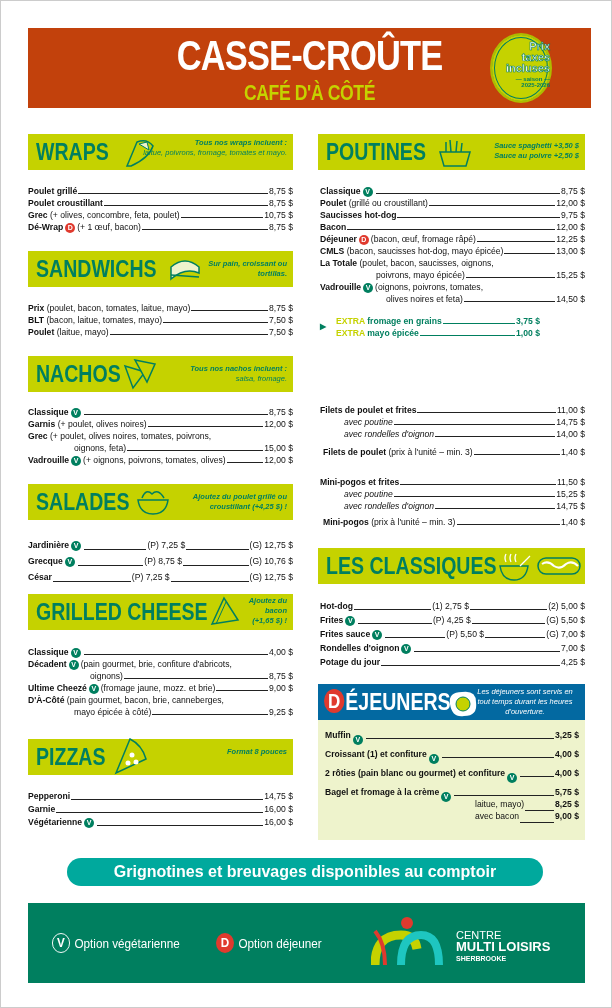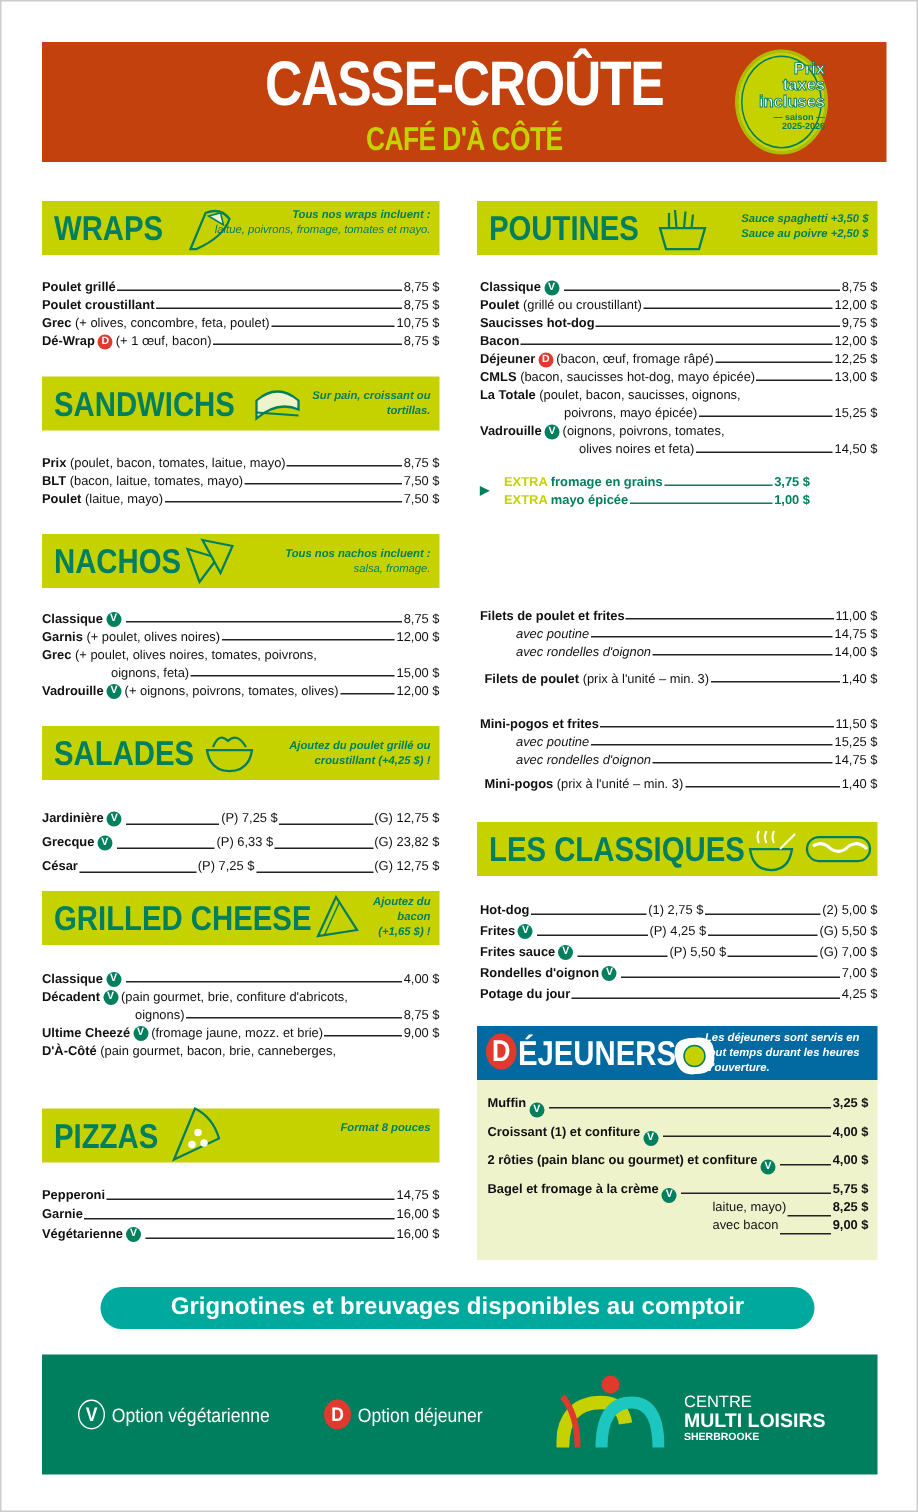--- a/index.html
+++ b/index.html
@@ -23,21 +23,21 @@
 .row .dots{flex:1;border-bottom:1px solid #222;margin:0 1px 3px 1px;min-width:4px}
 .row .p{font-weight:normal}
 .ind{padding-left:46px}
 .vb{display:inline-block;width:10px;height:10px;border-radius:50%;background:#007f5f;color:#fff;font-size:7px;font-weight:bold;text-align:center;line-height:10px;vertical-align:middle;margin:0 2px}
 .db{display:inline-block;width:10px;height:10px;border-radius:50%;background:#e03a2e;color:#fff;font-size:7px;font-weight:bold;text-align:center;line-height:10px;vertical-align:middle;margin:0 2px}
 .extra{color:#007f5f;font-weight:bold}
 .extra .x{color:#c5d200}
 .dej-h{position:absolute;left:317px;top:683px;width:267px;height:36px;background:#0369a1}
 .dej-h .name{position:absolute;left:6px;top:5px;color:#fff;font-weight:bold;font-size:23px;transform:scaleX(0.85);transform-origin:left;white-space:nowrap}
 .dej-h .bigD{display:inline-block;width:24px;height:24px;border-radius:50%;background:#e03a2e;color:#fff;text-align:center;line-height:24px;font-size:20px;vertical-align:top;margin-right:1px}
-.dej-h .note{position:absolute;right:5px;top:3px;color:#fff;font-size:7.5px;font-style:italic;font-weight:bold;text-align:left;line-height:10px}
+.dej-h .note{position:absolute;right:5px;top:3px;color:#fff;font-size:7.5px;font-style:italic;font-weight:normal;text-align:center;line-height:10px}
 .dej-body{position:absolute;left:317px;top:719px;width:267px;height:120px;background:#eef3cc}
 .pill{position:absolute;left:66px;top:857px;width:476px;height:28px;border-radius:14px;background:#00a99d;color:#fff;font-weight:bold;font-size:16px;text-align:center;line-height:28px}
 .footer{position:absolute;left:27px;top:902px;width:557px;height:80px;background:#007f5f;color:#fff}
 .legend{position:absolute;top:30px;font-size:13px;display:flex;align-items:center;gap:5px;transform:scaleX(0.9);transform-origin:left}
 .lv{width:20px;height:20px;border-radius:50%;border:1.5px solid #fff;text-align:center;line-height:17px;font-weight:bold;font-size:13px}
 .ld{width:20px;height:20px;border-radius:50%;background:#e03a2e;text-align:center;line-height:20px;font-weight:bold;font-size:13px}
 .logo-t{position:absolute;left:428px;top:26px;line-height:12px}
 .logo-t .a{font-size:11px}
 .logo-t .b{font-size:13px;font-weight:bold}
 .logo-t .c{font-size:7px;font-weight:bold}
@@ -160,23 +160,23 @@
     <div class="row" style="height:16px">
         <span class="l"><b>Jardinière</b><span class="vb">V</span></span>
         <span class="dots"></span>
         <span>(P) 7,25 $</span>
         <span class="dots"></span>
         <span>(G) 12,75 $</span>
       </div>
     <div class="row" style="height:16px">
         <span class="l"><b>Grecque</b><span class="vb">V</span></span>
         <span class="dots"></span>
-        <span>(P) 6,33 $</span>
-        <span class="dots"></span>
-        <span>(G) 23,82 $</span>
+        <span>(P) 8,75 $</span>
+        <span class="dots"></span>
+        <span>(G) 10,76 $</span>
       </div>
     <div class="row" style="height:16px">
         <span class="l"><b>César</b></span>
         <span class="dots"></span>
         <span>(P) 7,25 $</span>
         <span class="dots"></span>
         <span>(G) 12,75 $</span>
       </div>
   </div>
 
@@ -202,20 +202,25 @@
         <span class="dots"></span>
         <span>8,75 $</span>
       </div>
     <div class="row">
         <span class="l"><b>Ultime Cheezé</b><span class="vb">V</span><span>(fromage jaune, mozz. et brie)</span></span>
         <span class="dots"></span>
         <span>9,00 $</span>
       </div>
     <div class="row">
         <span class="l"><b>D'À-Côté</b> <span>(pain gourmet, bacon, brie, canneberges,</span></span>
+      </div>
+    <div class="row" style="padding-left:46px">
+        <span>mayo épicée à côté)</span>
+        <span class="dots"></span>
+        <span>9,25 $</span>
       </div>
   </div>
 
   <div class="sec-h" style="left:27px;top:738px;width:265px">
     <div class="name">PIZZAS</div>
     <svg class="ic" style="left:86px;top:-4px;height:40px" viewBox="0 0 34 40">
         <path d="M2 38 L16 4 Q28 10 32 24 Z" fill="none" stroke="#007f5f" stroke-width="1.5"></path>
         <circle cx="18" cy="20" r="2.5" fill="#fff"></circle>
         <circle cx="14" cy="28" r="2.5" fill="#fff"></circle>
         <circle cx="22" cy="27" r="2.5" fill="#fff"></circle>

